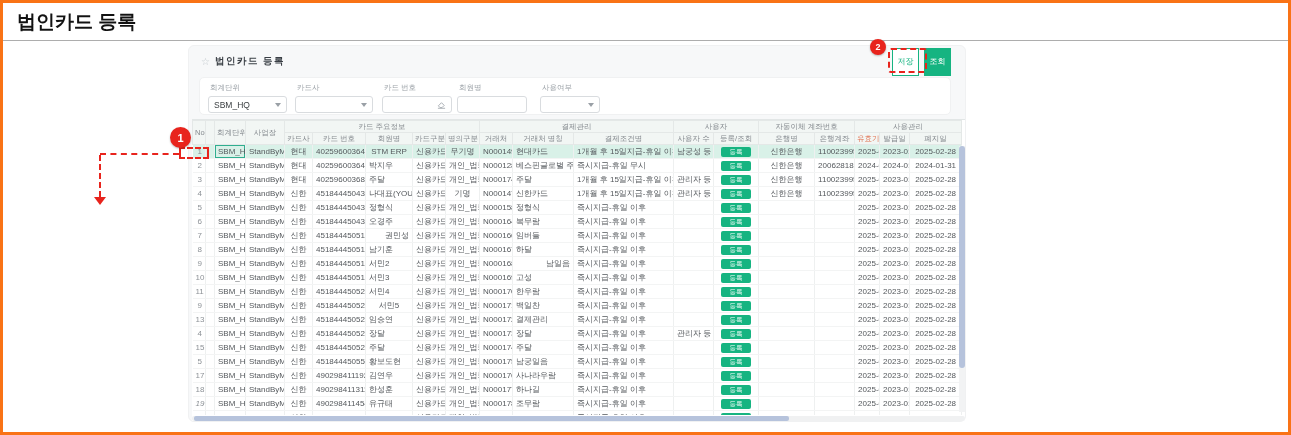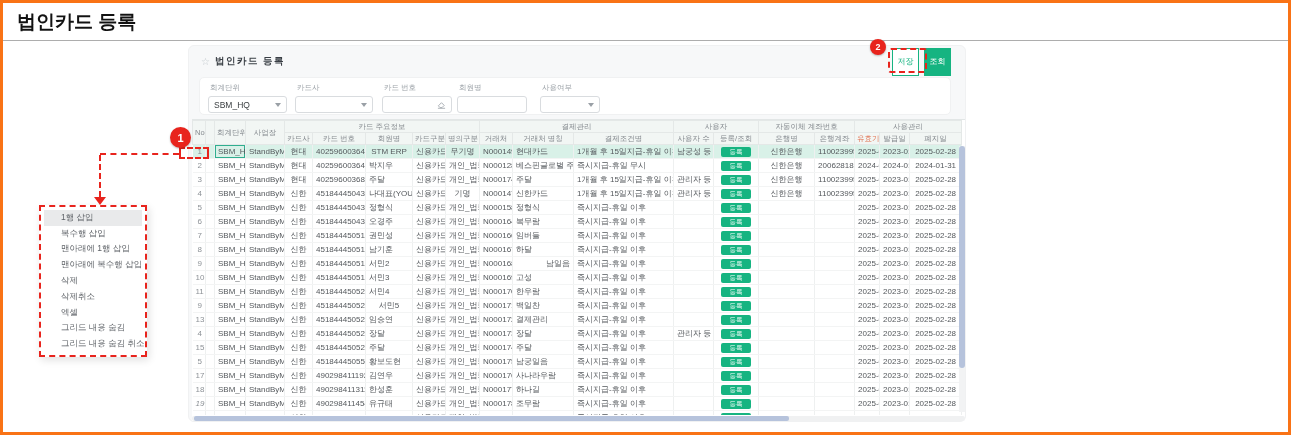--- a/index.html
+++ b/index.html
@@ -298,21 +298,21 @@
                 <td style="text-align: center;">2023-01-01</td>
                 <td style="text-align: center;">2025-02-28</td>
               </tr>
               <tr>
                 <td class="no-cell" style="text-align: right;">7</td>
                 <td class="sel-cell" style="text-align: center;"></td>
                 <td style="text-align: center;">SBM_HQ</td>
                 <td style="text-align: left;">StandByMe:ERP</td>
                 <td style="text-align: center;">신한</td>
                 <td style="text-align: right;">4518444505137080</td>
-                <td style="text-align: left;">권민성</td>
+                <td style="text-align: right;">권민성</td>
                 <td style="text-align: center;">신용카드</td>
                 <td style="text-align: center;">개인_법카</td>
                 <td style="text-align: left;">N000166</td>
                 <td style="text-align: left;">임버들</td>
                 <td style="text-align: left;">즉시지급-휴일 이후</td>
                 <td style="text-align: left;"></td>
                 <td style="text-align: center;"><span class="reg-btn">등록</span></td>
                 <td style="text-align: center;"></td>
                 <td style="text-align: center;"></td>
                 <td style="text-align: center;">2025-02</td>
@@ -602,26 +602,15 @@
         <div class="h-thumb"></div>
       </div>
     </div>
   </div>
 
   <div class="badge badge-1">1</div>
   <div class="dash-rect rect-row"></div>
   <div class="line-h"></div>
   <div class="line-v"></div>
   <div class="arrow-down"></div>
-  <div class="context-menu" id="context-menu">
-      <div class="menu-item active">1행 삽입</div>
-      <div class="menu-item">복수행 삽입</div>
-      <div class="menu-item">맨아래에 1행 삽입</div>
-      <div class="menu-item">맨아래에 복수행 삽입</div>
-      <div class="menu-item">삭제</div>
-      <div class="menu-item">삭제취소</div>
-      <div class="menu-item">엑셀</div>
-      <div class="menu-item">그리드 내용 숨김</div>
-      <div class="menu-item">그리드 내용 숨김 취소</div>
-    </div>
   <div class="badge badge-2">2</div>
   <div class="dash-rect rect-save"></div>
 </div>
 
 </body></html>

